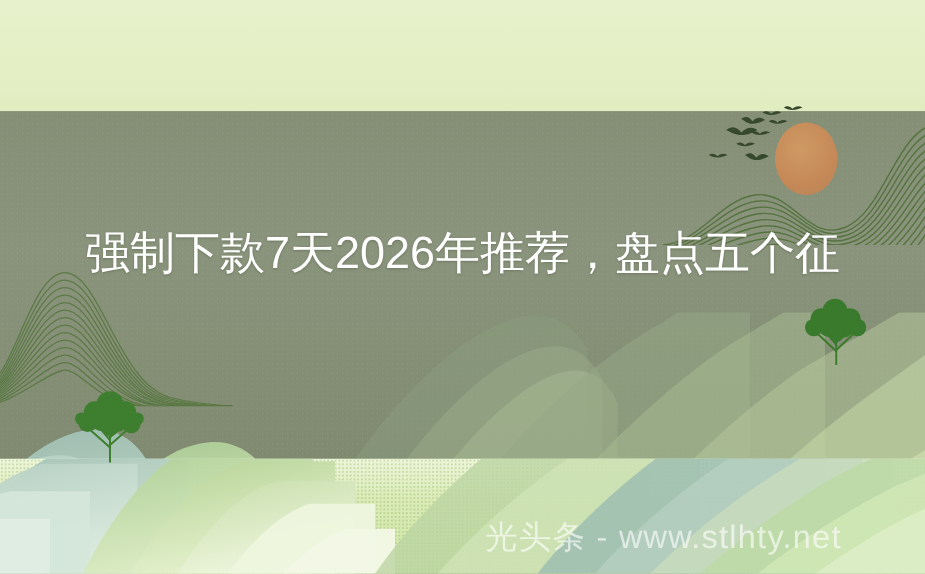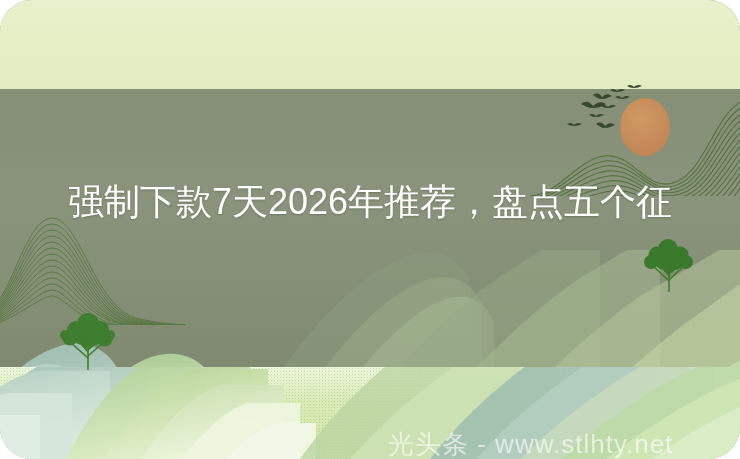--- a/index.html
+++ b/index.html
@@ -9,21 +9,20 @@
   }
   body {
     font-family: "Liberation Sans", "DejaVu Sans", sans-serif;
   }
   #poster {
     position: relative;
     width: 740px;
     height: 459px;
     overflow: hidden;
     background: #8b9679;
-    border-radius: 32px;
   }
 
   
   .band-top {
     position: absolute;
     left: 0; top: 0;
     width: 740px; height: 89px;
     background: linear-gradient(180deg, #e7f1cb 0%, #e4efc5 60%, #e1edc1 100%);
   }
   .band-mid {
@@ -112,21 +111,20 @@
   .watermark {
     position: absolute;
     left: 388px; top: 414px;
     font-size: 26px;
     line-height: 30px;
     color: rgba(255,255,255,.62);
     letter-spacing: 1px;
     white-space: nowrap;
     z-index: 40;
     font-family: "Liberation Sans", "DejaVu Sans", sans-serif;
-    margin-top: 15px;
   }
 </style>
 </head>
 <body>
 
 <div id="poster">
 
   <div class="band-top"></div>
   <div class="band-mid"></div>
   <div class="grain-mid"></div>

